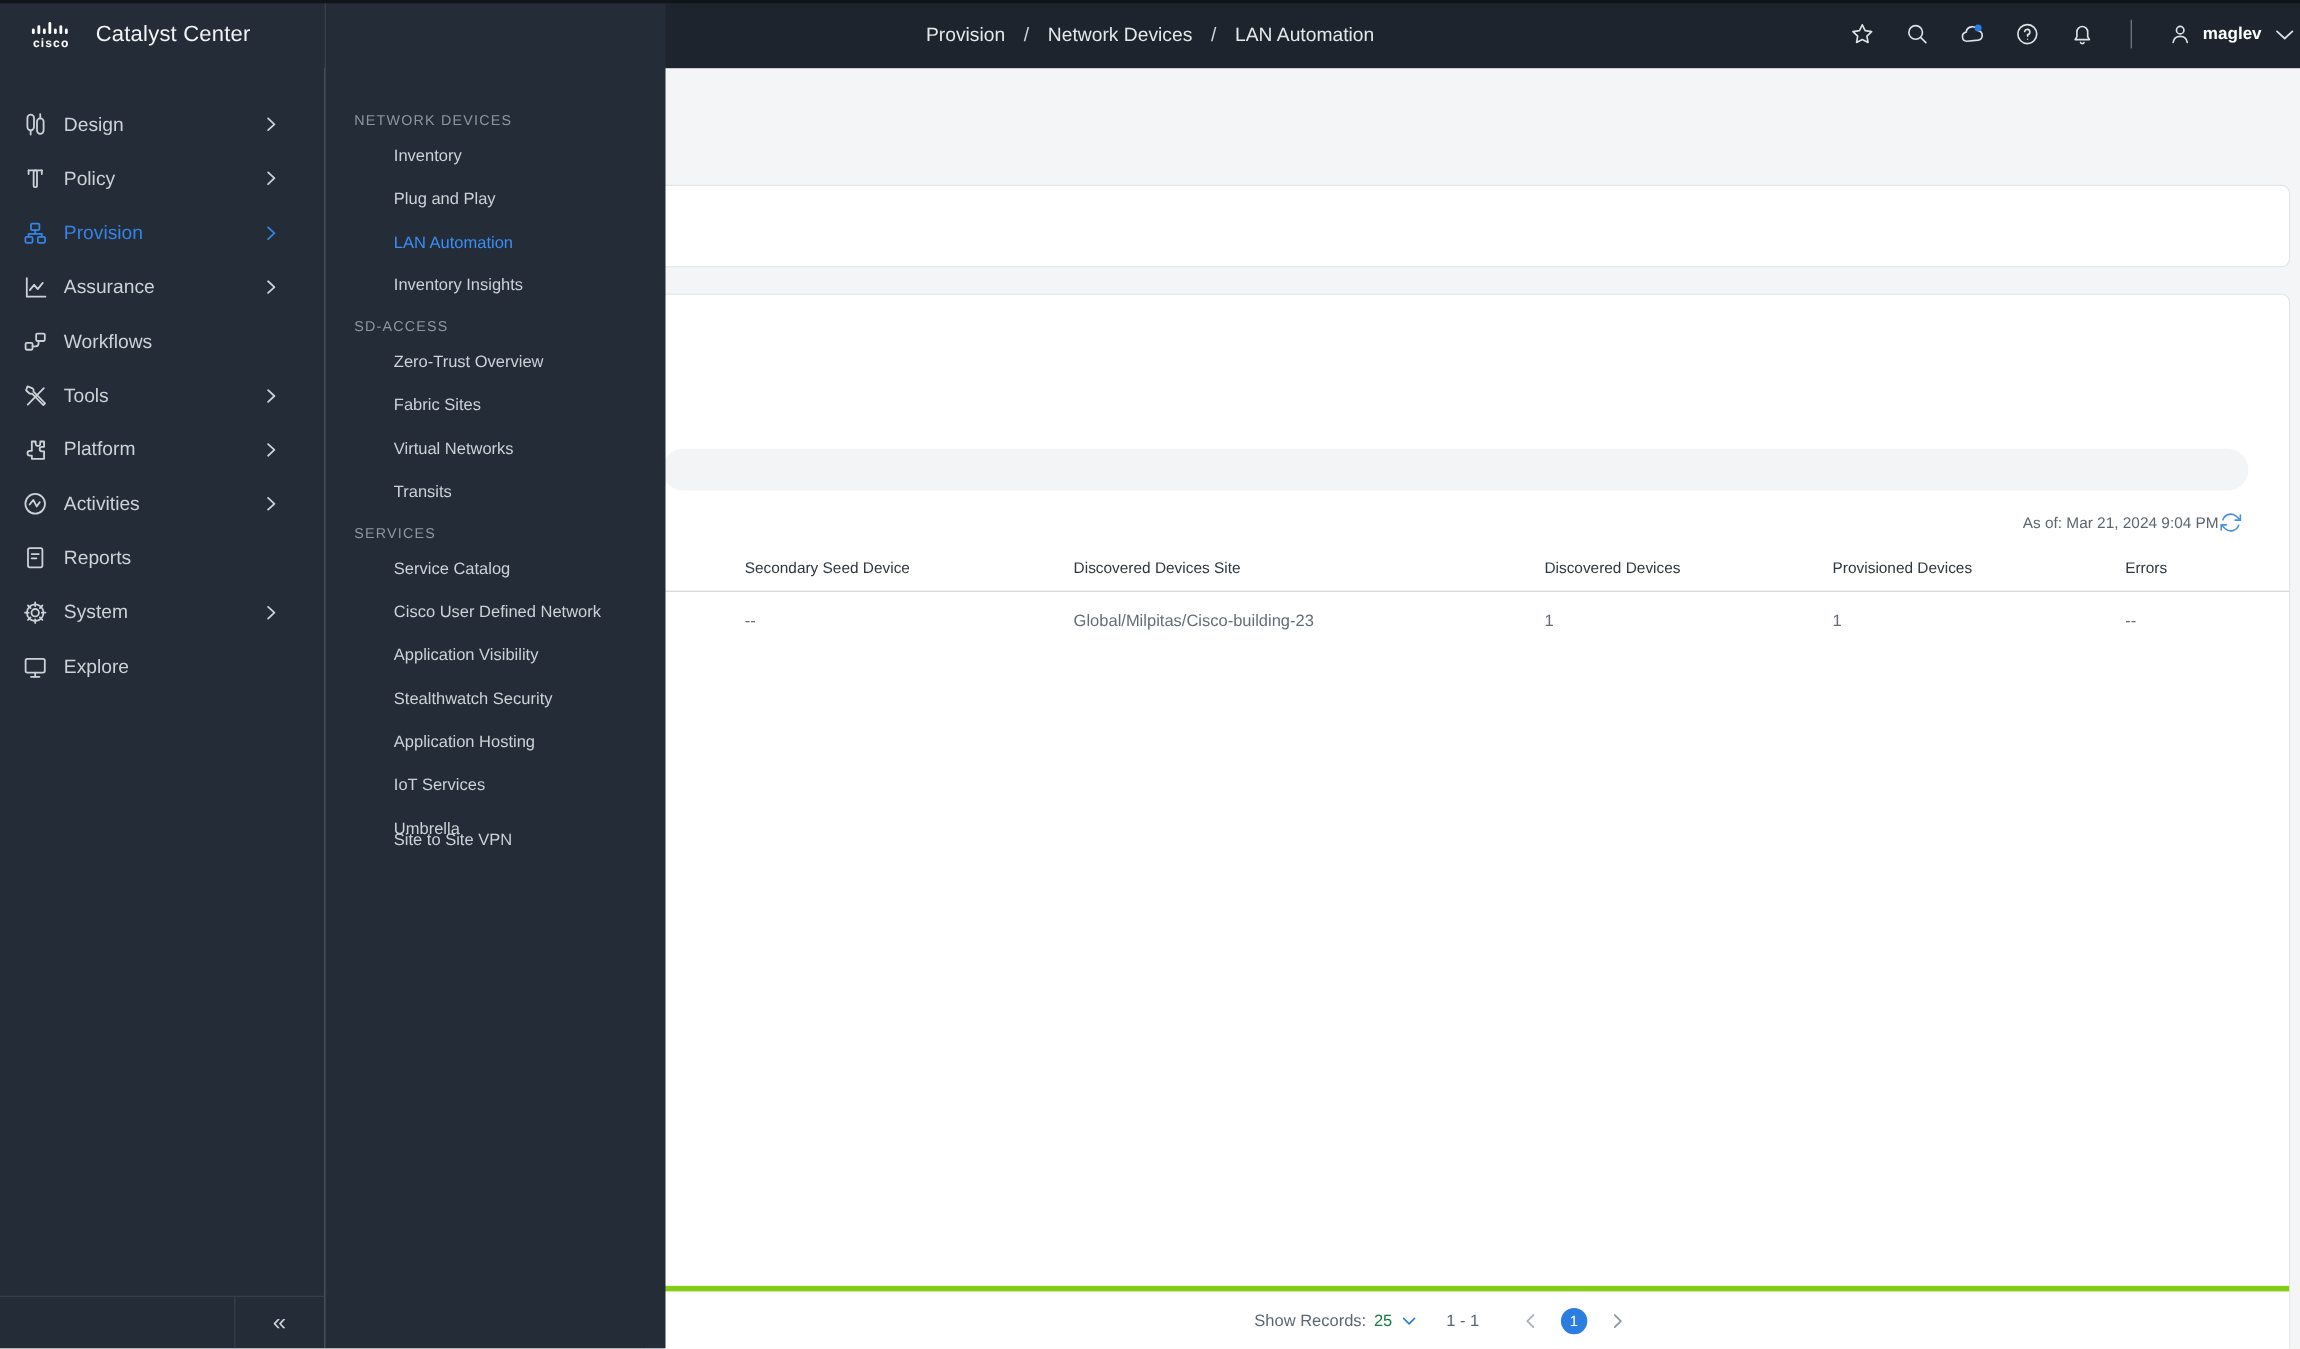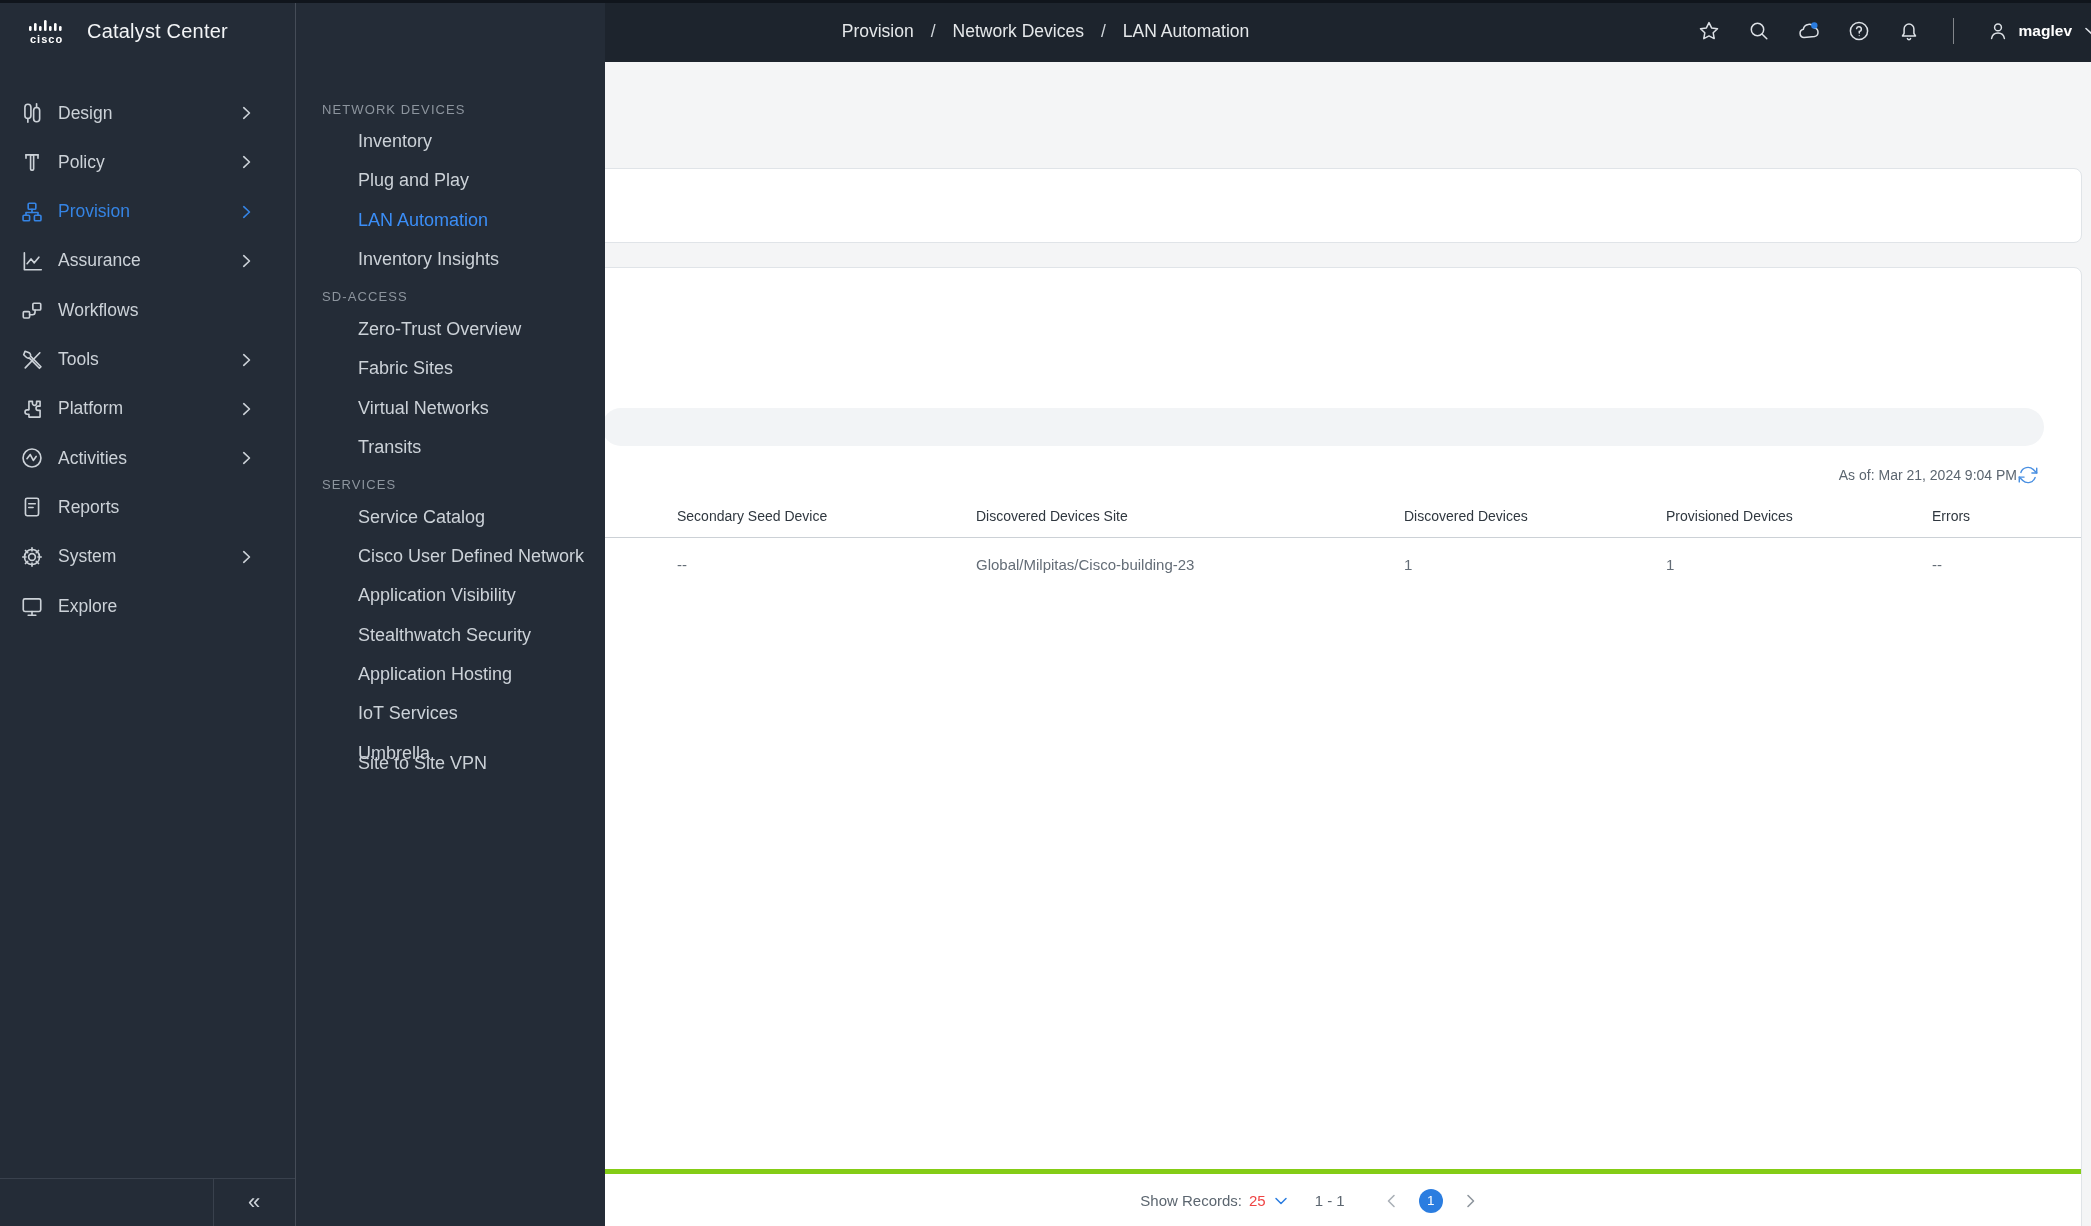--- a/index.html
+++ b/index.html
@@ -9,21 +9,21 @@
 
   
   .top-strip { position:absolute; top:0; left:0; width:100%; height:3px; background:#10151c; z-index:60; }
 
   
   .topbar { position:absolute; top:0; left:0; width:100%; height:62px; background:#1d242d; z-index:20; }
   .breadcrumb { position:absolute; top:0; left:50%; transform:translateX(-50%); height:62px;
     display:flex; align-items:center; gap:17px; color:#e5e8ea; font-size:17.5px; white-space:nowrap; }
   .crumb { cursor:pointer; }
   .crumb-sep { color:#cfd4d9; }
-  .topbar-right { position:absolute; top:0; right:0; height:62px; display:flex; align-items:center; gap:26px; padding-right:0; }
+  .topbar-right { position:absolute; top:0; right:0; height:62px; display:flex; align-items:center; gap:26px; padding-right:16px; }
   .tb-icon { width:24px; height:24px; color:#dde1e6; display:flex; align-items:center; justify-content:center; flex:0 0 auto; }
   .tb-divider { width:1px; height:26px; background:rgba(255,255,255,.45); margin:0 6px; }
   .tb-user { display:flex; align-items:center; gap:9px; color:#fff; }
   .tb-username { font-size:15.5px; font-weight:bold; color:#fff; }
   .tb-caret { width:24px; height:24px; color:#dde1e6; margin-right:-14px; }
 
   
   .sidebar { position:absolute; top:0; left:0; width:295px; height:1226px; background:#242c37; z-index:40; }
   .brand { position:absolute; top:0; left:0; width:295px; height:62px; display:flex; align-items:center; padding-left:27px; gap:16px; }
   .brand-logo { color:#fff; }
@@ -36,21 +36,21 @@
   .side-item.active { color:#3584e4; }
   .side-foot-line { position:absolute; left:0; top:1178px; width:295px; height:1px; background:#39414d; }
   .side-foot-vline { position:absolute; left:213px; top:1178px; width:1px; height:48px; background:#39414d; }
   .collapse-btn { position:absolute; left:213px; top:1178px; width:82px; height:48px; display:flex; align-items:center; justify-content:center;
     color:#ccd2d8; font-size:22px; cursor:pointer; }
 
   
   .flyout { position:absolute; top:0; left:295px; width:310px; height:1226px; background:#242c37; border-left:1px solid #454c57; z-index:30; }
   .fly-row { position:absolute; left:0; width:310px; display:flex; align-items:center; }
   .fly-section { color:#8d959e; font-size:13px; letter-spacing:1.1px; padding-left:26px; }
-  .fly-item { color:#ccd2d8; font-size:18px; padding-left:62px; cursor:pointer; }
+  .fly-item { color:#ccd2d8; font-size:15px; padding-left:62px; cursor:pointer; }
   .fly-item.active { color:#3b8ef7; }
 
   
   .card { position:absolute; background:#fff; border:1px solid #e0e4e8; border-radius:8px; }
   .card1 { left:585px; top:168px; width:1497px; height:75px; }
   .card2 { left:585px; top:267px; width:1497px; height:975px; overflow:hidden; }
 
   .toolbar-pill { position:absolute; left:16px; top:140px; width:1442px; height:38px; border-radius:19px; background:#f2f4f6; cursor:pointer; }
 
   .asof { position:absolute; right:42px; top:196px; display:flex; align-items:center; }
@@ -59,21 +59,21 @@
 
   .tbl { position:absolute; left:0; top:226px; width:1497px; }
   .tbl-head { display:flex; align-items:center; height:44px; padding-left:91px; border-bottom:1px solid #ccd1d6; }
   .tbl-head .th { font-size:14px; color:#2f373f; cursor:pointer; }
   .tbl-row { display:flex; align-items:center; height:53px; padding-left:91px; }
   .tbl-row .td { font-size:15px; color:#646d77; }
 
   .page-bar { position:absolute; left:0; top:901px; width:1497px; height:58px; border-top:5px solid #84cc16; background:#fff;
     display:flex; align-items:center; justify-content:center; padding-right:50px; }
   .pg-label { color:#5c6670; font-size:15px; }
-  .pg-size { color:#ef4444; font-size:15px; margin-left:7px; cursor:pointer; }
+  .pg-size { color:#15803d; font-size:15px; margin-left:7px; cursor:pointer; }
   .pg-size-caret { width:16px; height:16px; color:#2b7de0; margin-left:7px; cursor:pointer; }
   .pg-range { color:#5c6670; font-size:15px; margin-left:26px; }
   .pg-prev { width:18px; height:18px; color:#aab0b7; margin-left:38px; cursor:pointer; }
   .pg-page { width:24px; height:24px; border-radius:50%; background:#2b7de0; color:#fff; font-size:13.5px;
     display:flex; align-items:center; justify-content:center; margin-left:18px; cursor:pointer; }
   .pg-next { width:18px; height:18px; color:#8f969e; margin-left:18px; cursor:pointer; }
 
   svg { display:block; }
 </style>
 </head>

